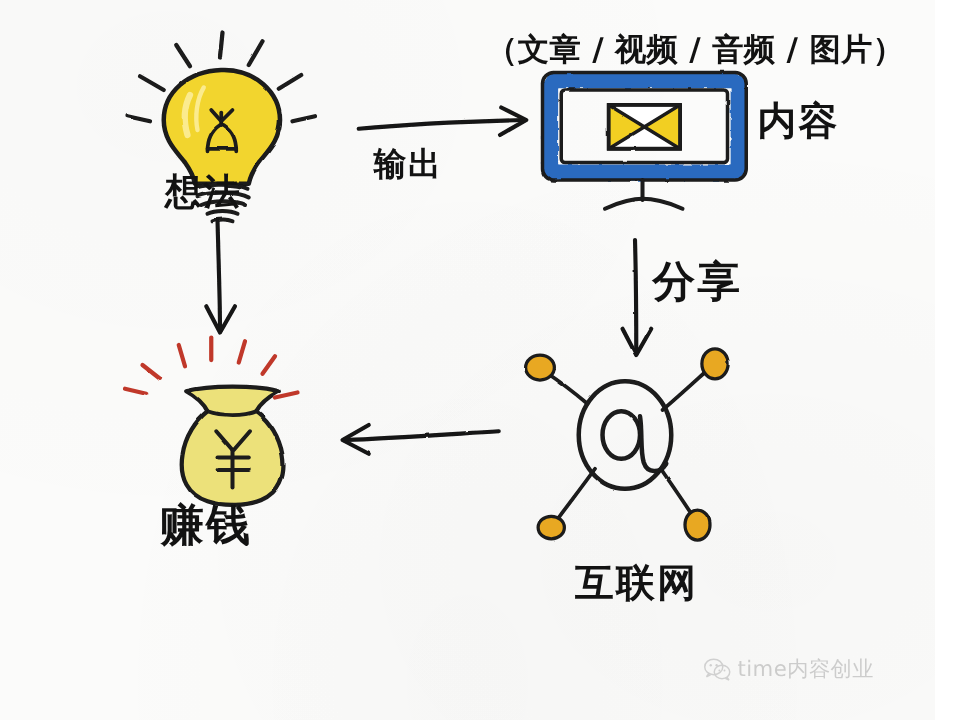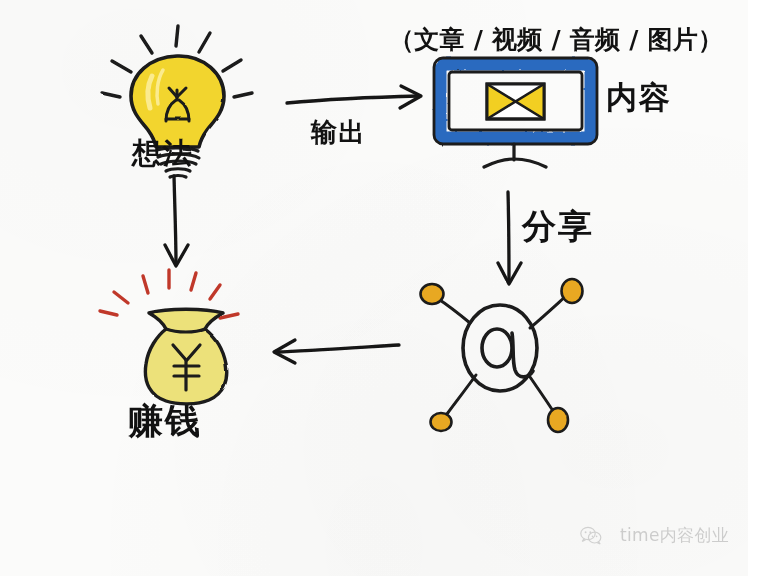--- a/index.html
+++ b/index.html
@@ -39,32 +39,32 @@
     color: #121212;
     font-weight: 700;
     white-space: nowrap;
     line-height: 1;
     letter-spacing: 0.06em;
   }
   .lbl-idea      { left: 132px; top: 139px; font-size: 29px; }
   .lbl-money     { left: 128px; top: 404px; font-size: 35px; }
   .lbl-content   { left: 606px; top: 82px;  font-size: 31px; }
   .lbl-formats   { left: 389px; top: 27px;  font-size: 25px; letter-spacing: 0.01em; }
-  .lbl-output    { left: 299px; top: 119px; font-size: 26px; margin-left: 12px; }
+  .lbl-output    { left: 299px; top: 119px; font-size: 26px; }
   .lbl-share     { left: 522px; top: 209px; font-size: 34px; }
   .lbl-internet  { left: 460px; top: 452px; font-size: 31px; }
 
   .watermark {
     position: absolute;
-    left: 580px;
+    left: 563px;
     top: 524px;
     z-index: 3;
     display: flex;
     align-items: center;
-    gap: 18px;
+    gap: 5px;
     opacity: 0.30;
   }
   .watermark-text {
     font-size: 17px;
     color: #6a6a6a;
     letter-spacing: 0.02em;
     white-space: nowrap;
   }
 </style>
 </head>
@@ -229,20 +229,21 @@
   </svg>
 
   <div class="lbl lbl-formats">（文章 / 视频 / 音频 / 图片）</div>
 
   <div class="lbl lbl-idea">想法</div>
 
   <div class="lbl lbl-content">内容</div>
 
   <div class="lbl lbl-money">赚钱</div>
 
+  <div class="lbl lbl-internet">互联网</div>
 
   <div class="lbl lbl-output">输出</div>
 
   <div class="lbl lbl-share">分享</div>
 
   <div class="watermark">
     <svg width="22" height="19" viewBox="0 0 22 19">
       <g fill="none" stroke="#7a7a7a" stroke-width="1.2">
         <ellipse cx="8" cy="7.5" rx="7.2" ry="6.2"></ellipse>
         <path d="M4.2,12.5 L2.2,15.4 L5.6,13.6"></path>

